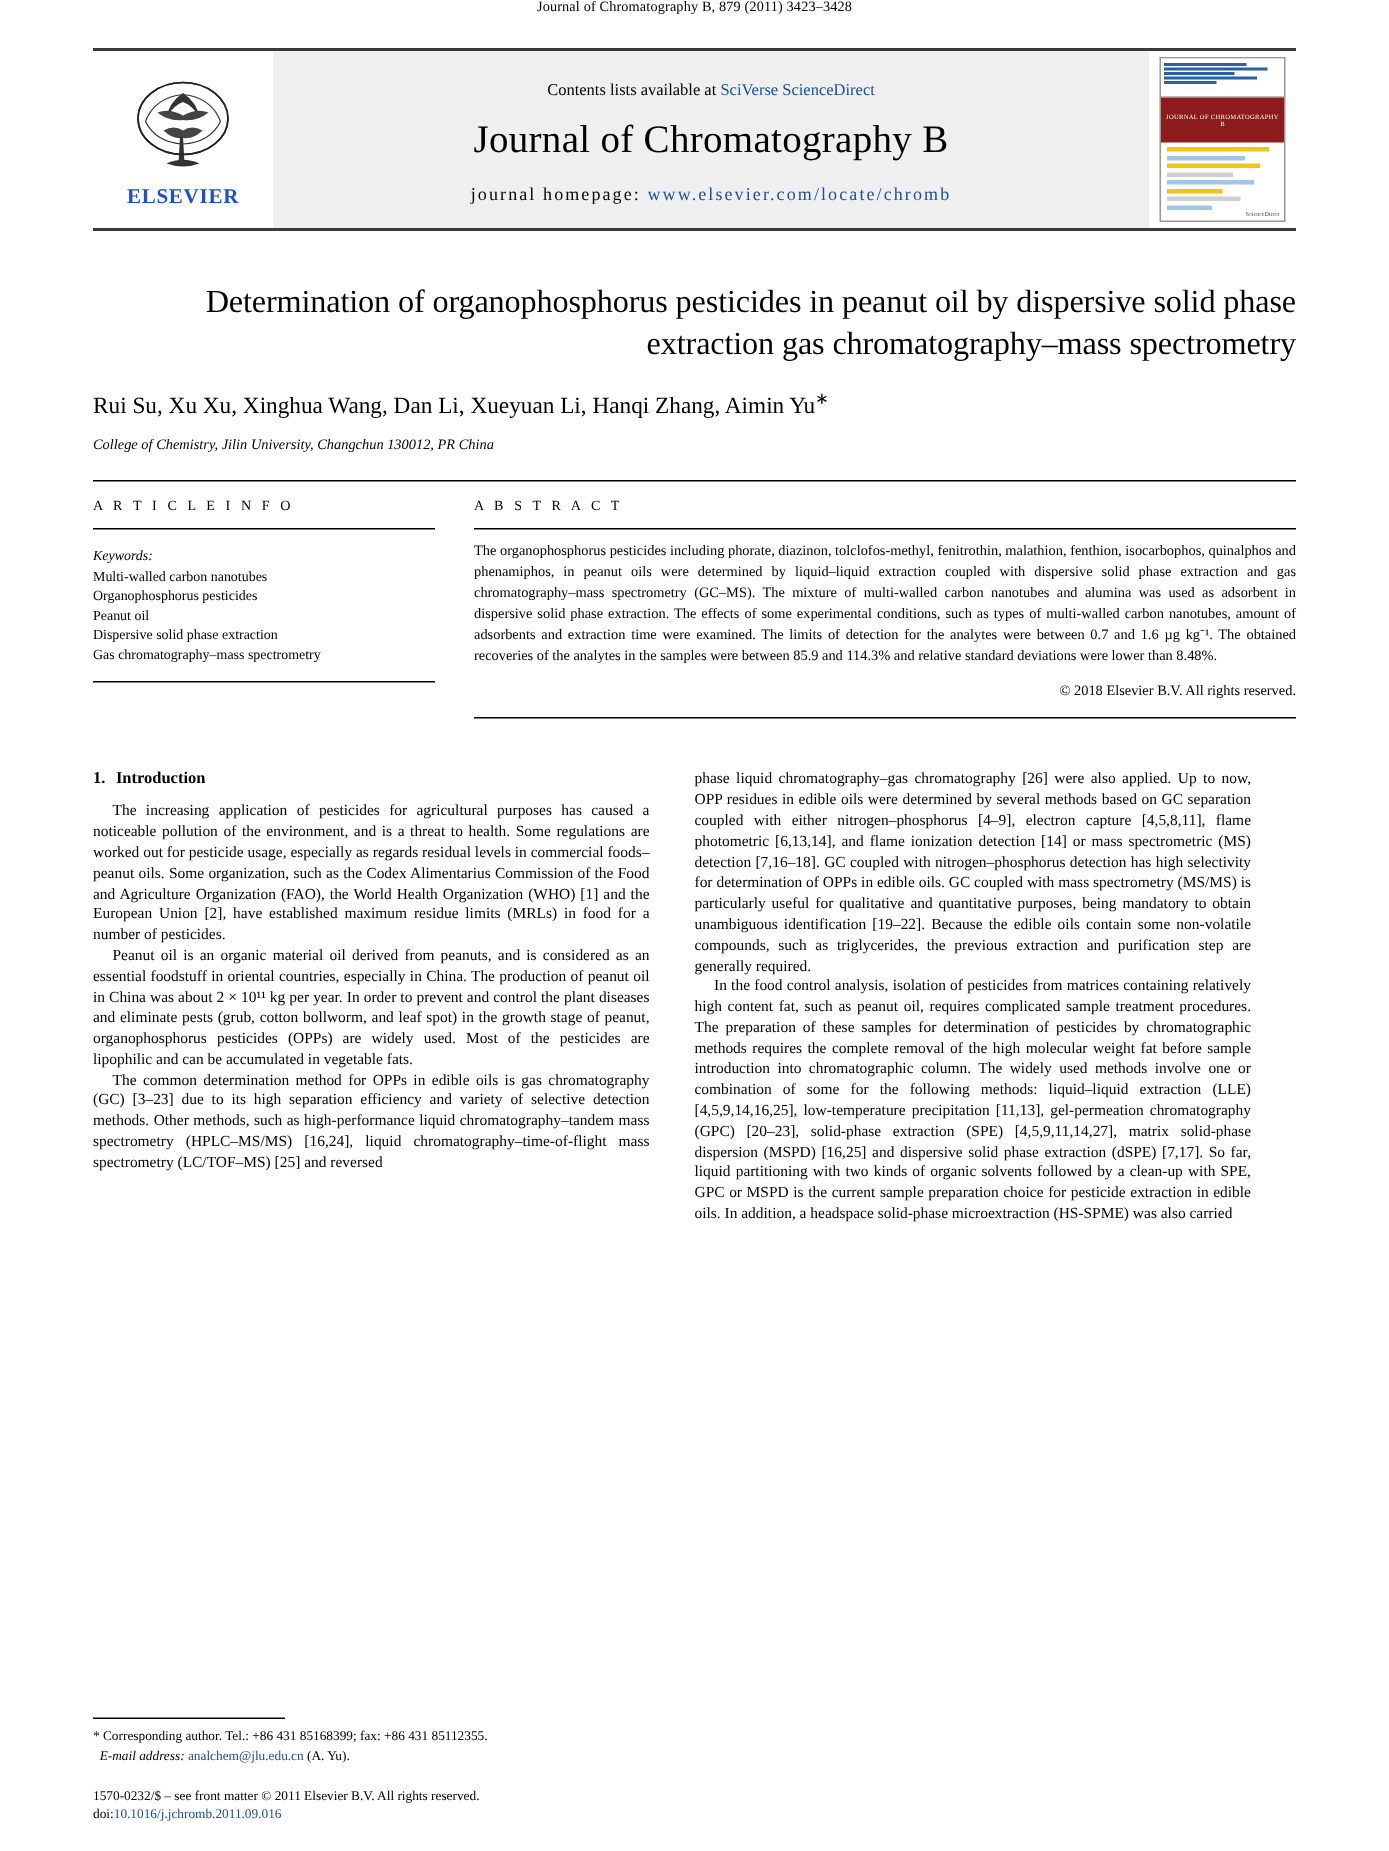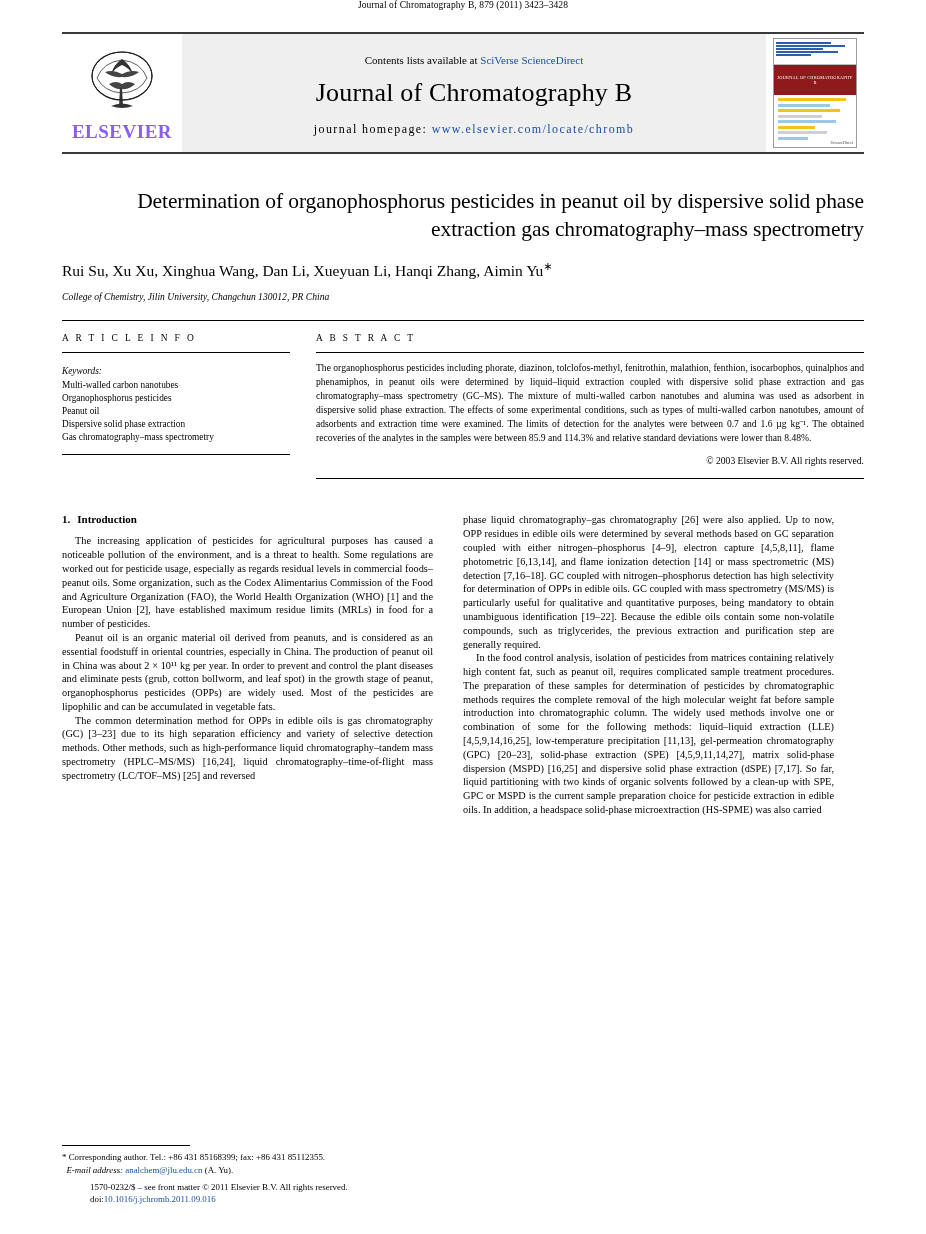--- a/index.html
+++ b/index.html
@@ -44,22 +44,22 @@
     width: 120px;
     display: flex;
     flex-direction: column;
     align-items: center;
     justify-content: center;
     padding-top: 4px;
   }
   .tree-svg { display: block; }
   .elsevier-word {
     font-family: "Liberation Serif", serif;
-    font-size: 19px;
-    color: #8b5cf6;
+    font-size: 14px;
+    color: #1d4ed8;
     letter-spacing: 0.5px;
     font-weight: bold;
     margin-top: 1px;
   }
   .mast-center {
     flex: 1;
     background: #efefef;
     display: flex;
     flex-direction: column;
     align-items: center;
@@ -220,25 +220,24 @@
     margin-bottom: 5px;
   }
   .fn {
     font-size: 8.9px;
     line-height: 1.4;
   }
   .fn .ital { font-style: italic; }
   .footer {
     position: absolute;
     left: 62px;
-    bottom: 28px;
+    bottom: 18px;
     width: 430px;
     font-size: 8.9px;
     line-height: 1.42;
-    margin-left: 28px;
   }
 </style>
 </head>
 <body>
 
 <div class="page">
 
   <div class="running-head">Journal of Chromatography B, 879 (2011) 3423–3428</div>
 
   <div class="masthead">
@@ -312,21 +311,21 @@
         <div>Dispersive solid phase extraction</div>
         <div>Gas chromatography–mass spectrometry</div>
       </div>
       <div class="info-rule-bottom"></div>
     </div>
 
     <div class="col-abs">
       <div class="sec-head">A B S T R A C T</div>
       <div class="rule"></div>
       <div class="abs-body">The organophosphorus pesticides including phorate, diazinon, tolclofos-methyl, fenitrothin, malathion, fenthion, isocarbophos, quinalphos and phenamiphos, in peanut oils were determined by liquid–liquid extraction coupled with dispersive solid phase extraction and gas chromatography–mass spectrometry (GC–MS). The mixture of multi-walled carbon nanotubes and alumina was used as adsorbent in dispersive solid phase extraction. The effects of some experimental conditions, such as types of multi-walled carbon nanotubes, amount of adsorbents and extraction time were examined. The limits of detection for the analytes were between 0.7 and 1.6 µg kg⁻¹. The obtained recoveries of the analytes in the samples were between 85.9 and 114.3% and relative standard deviations were lower than 8.48%.</div>
-      <div class="abs-body abs-copy">© 2003 Elsevier B.V. All rights reserved.</div>
+      <div class="abs-body abs-copy">© 2018 Elsevier B.V. All rights reserved.</div>
       <div class="abs-rule-bottom"></div>
     </div>
   </div>
 
   <div class="body-cols">
     <div class="bcol">
       <div class="h2">
         <span class="num">1.</span><span>Introduction</span>
       </div>
       <p class="para first">The increasing application of pesticides for agricultural purposes has caused a noticeable pollution of the environment, and is a threat to health. Some regulations are worked out for pesticide usage, especially as regards residual levels in commercial foods–peanut oils. Some organization, such as the Codex Alimentarius Commission of the Food and Agriculture Organization (FAO), the World Health Organization (WHO) [1] and the European Union [2], have established maximum residue limits (MRLs) in food for a number of pesticides.</p>

